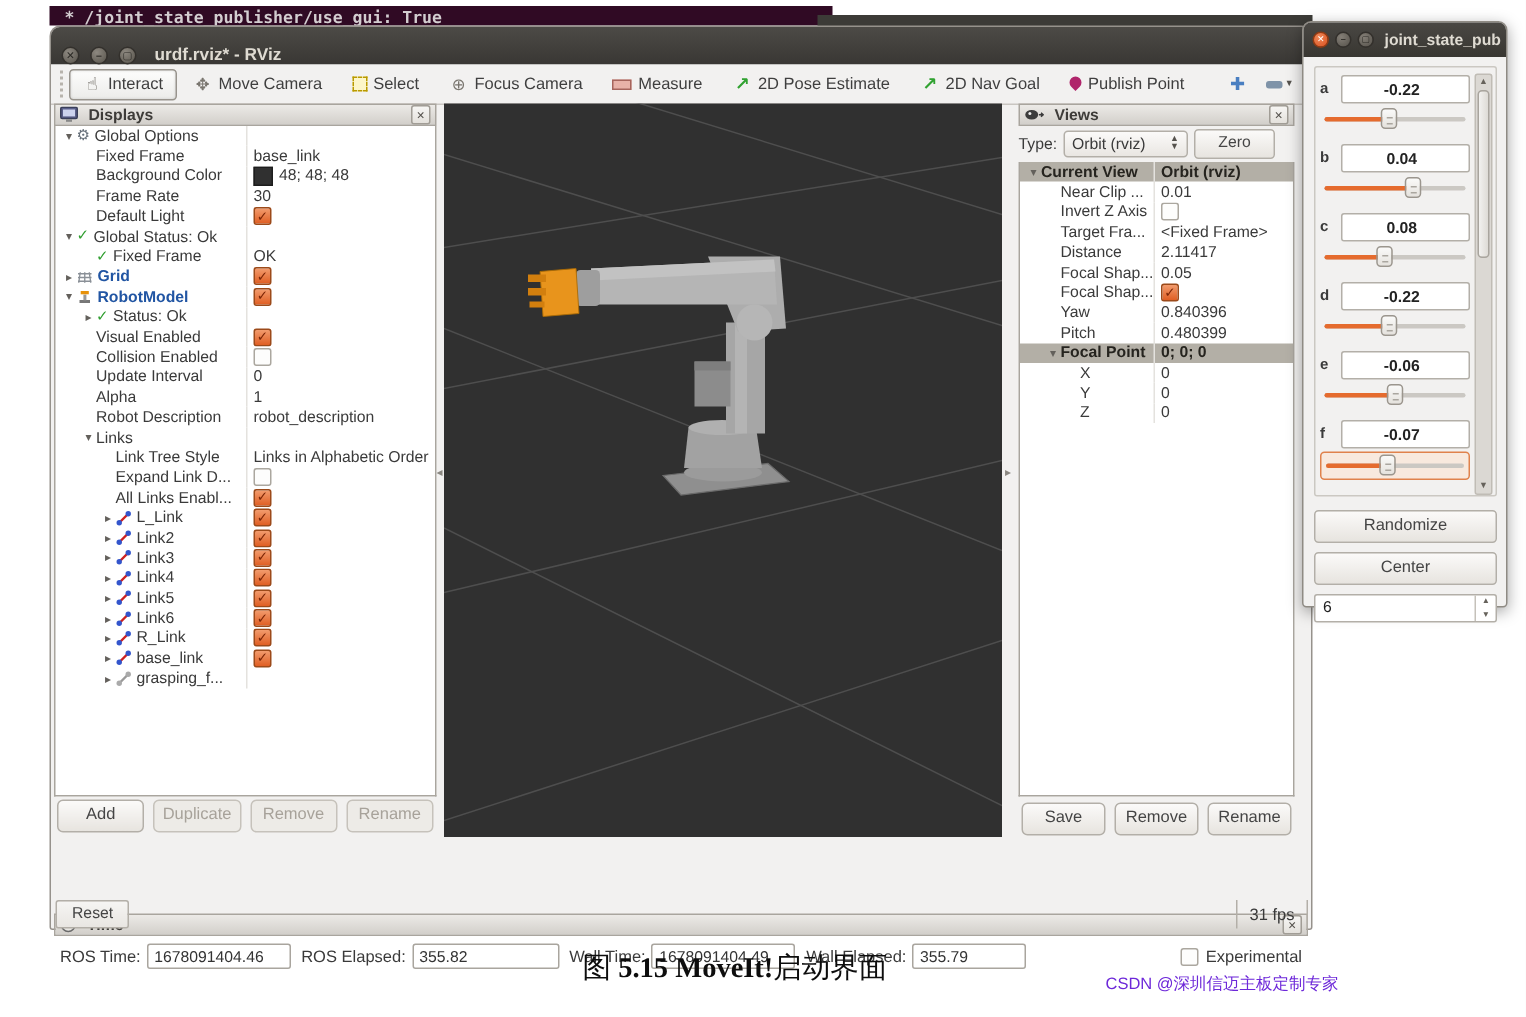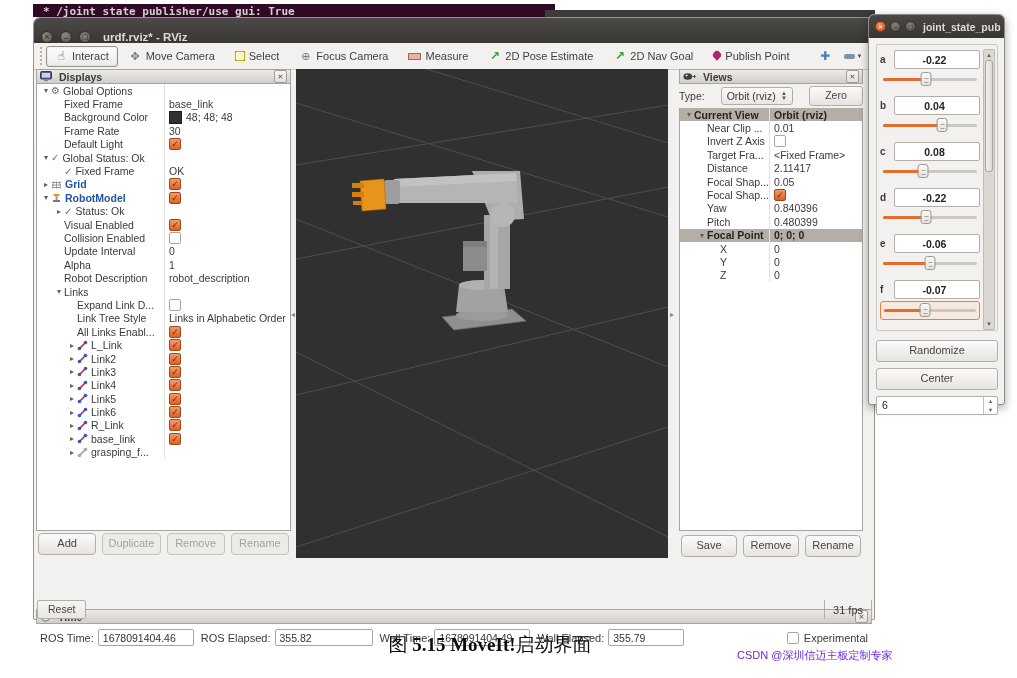--- a/index.html
+++ b/index.html
@@ -70,21 +70,21 @@
   .btn.disabled{color:#a7a29a;background:#edebe7;border-color:#c6c2bb;}
 
   .displays-panel{position:absolute;left:2px;top:0;width:255px;height:489px;}
   .displays-panel .tree{position:absolute;top:15px;left:0;right:0;height:447px;}
   .displays-panel .btnrow{top:464px;}
 
   .viewport{position:absolute;left:262px;top:0;width:372px;height:489px;background:#303030;overflow:hidden;}
   .viewport svg{display:block;}
 
   .views-panel{position:absolute;left:645px;top:0;width:184px;height:489px;}
-  .type-row{position:absolute;top:17px;left:0;right:0;height:20px;display:flex;align-items:center;gap:16px;font-size:10.5px;color:#3a3a3a;}
+  .type-row{position:absolute;top:17px;left:0;right:13px;height:20px;display:flex;align-items:center;gap:4px;font-size:10.5px;color:#3a3a3a;}
   .combo{flex:1;height:18px;background:linear-gradient(#fbfaf9,#e9e6e2);border:1px solid #b3afa8;border-radius:3px;
       display:flex;align-items:center;padding:0 5px;font-size:10.5px;box-sizing:border-box;}
   .spin{margin-left:auto;display:flex;flex-direction:column;line-height:5px;font-size:6px;color:#55524d;}
   .zero-btn{width:52px;height:18px;line-height:17px;text-align:center;background:linear-gradient(#fbfaf9,#e7e4df);
       border:1px solid #b3afa8;border-radius:3px;font-size:10.5px;color:#454545;}
   .views-panel .tree{position:absolute;top:39px;left:0;right:0;height:423px;}
   .views-panel .btnrow{top:466px;}
 
   .collapse-handle{position:absolute;top:238px;width:8px;height:14px;display:flex;align-items:center;
       justify-content:center;font-size:8px;color:#8a8781;}
@@ -389,33 +389,33 @@
             <div class="trow">
               <div class="tname" style="padding-left: 17px;">
                 <span class="arr">▾</span>
                 <span class="tlab">Links</span>
               </div>
               <div class="tval"></div>
             </div>
             <div class="trow">
               <div class="tname" style="padding-left: 30px;">
                 <span class="arr"></span>
+                <span class="tlab">Link Tree Style</span>
+              </div>
+              <div class="tval">
+                <span class="vtext">Links in Alphabetic Order</span>
+              </div>
+            </div>
+            <div class="trow">
+              <div class="tname" style="padding-left: 30px;">
+                <span class="arr"></span>
                 <span class="tlab">Expand Link D...</span>
               </div>
               <div class="tval">
                 <span class="cb off"></span>
-              </div>
-            </div>
-            <div class="trow">
-              <div class="tname" style="padding-left: 30px;">
-                <span class="arr"></span>
-                <span class="tlab">Link Tree Style</span>
-              </div>
-              <div class="tval">
-                <span class="vtext">Links in Alphabetic Order</span>
               </div>
             </div>
             <div class="trow">
               <div class="tname" style="padding-left: 30px;">
                 <span class="arr"></span>
                 <span class="tlab">All Links Enabl...</span>
               </div>
               <div class="tval">
                 <span class="cb on">✓</span>
               </div>

